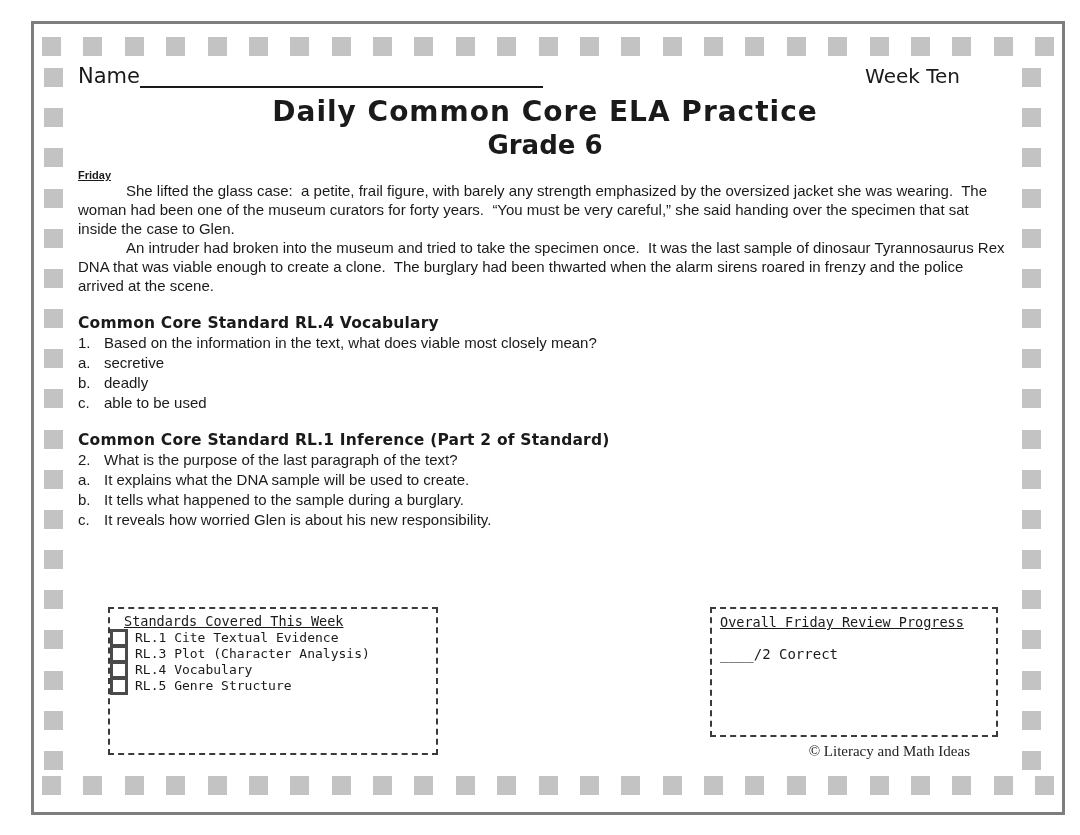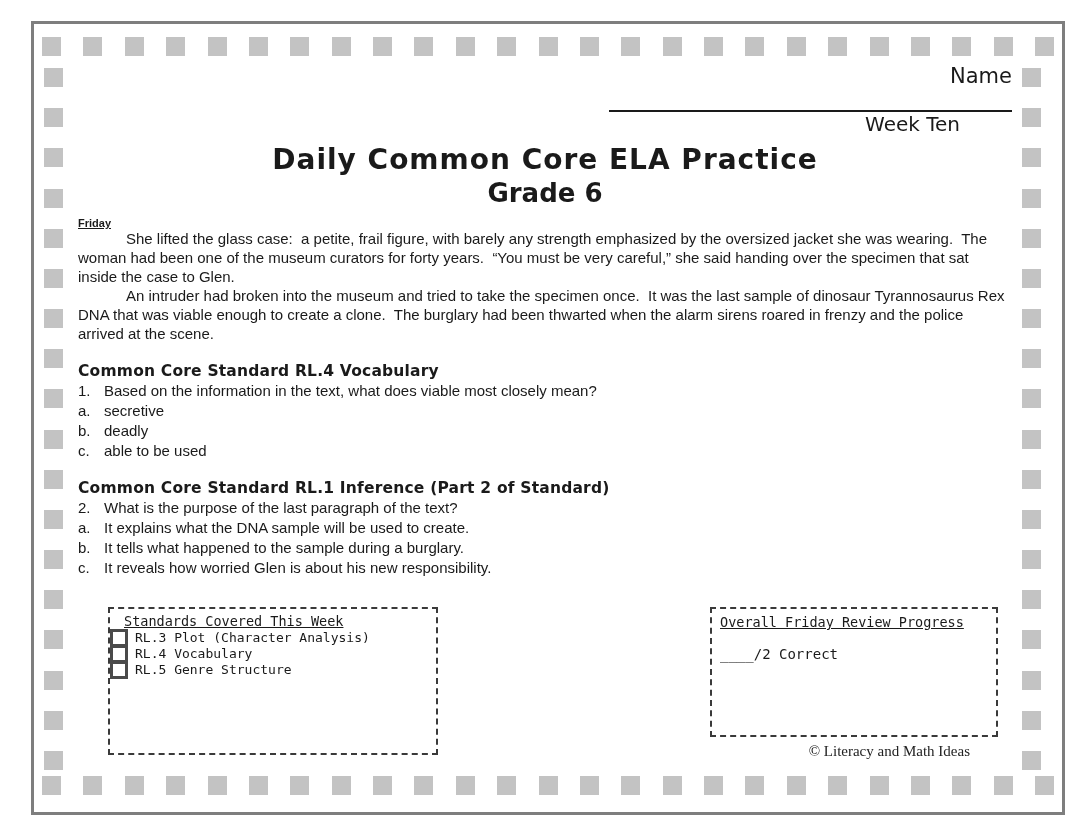--- a/index.html
+++ b/index.html
@@ -19,21 +19,21 @@
   .strip-bottom { left:8px; right:8px; bottom:17px; height:19px; }
   .strip-left   { top:44px; bottom:42px; left:10px;  width:19px; flex-direction:column; }
   .strip-right  { top:44px; bottom:42px; right:21px; width:19px; flex-direction:column; }
   .sq { width:19px; height:19px; background:#c3c3c3; flex:0 0 auto; }
 
   .content { position:absolute; left:44px; top:40px; width:934px; height:740px; }
 
   .hand { font-family:"DejaVu Sans", sans-serif; }
   .mono { font-family:"DejaVu Sans Mono", monospace; }
 
-  .name-row { display:flex; align-items:flex-end; font-size:21px;flex-direction:column; }
+  .name-row { display:flex; align-items:center; font-size:21px; }
   .name-line { display:inline-block; width:403px; height:1.15em; border-bottom:2px solid #1a1a1a; }
   .week { margin-left:auto; margin-right:52px; font-size:20px; }
 
   .title    { text-align:center; font-size:28px; font-weight:bold; letter-spacing:1px; margin-top:7px; }
   .subtitle { text-align:center; font-size:26px; font-weight:bold; margin-top:2px; }
 
   .friday { font-size:11px; font-weight:bold; text-decoration:underline; margin-top:9px; }
   .passage p { margin:0; font-size:15px; line-height:19px; text-indent:48px; white-space:pre-wrap; }
 
   .cc-heading { font-size:15.5px; font-weight:bold; margin-top:19px; letter-spacing:0.2px; }
@@ -199,20 +199,24 @@
       <span class="qletter">b.</span><span>It tells what happened to the sample during a burglary.</span>
     </div>
     <div class="choice">
       <span class="qletter">c.</span><span>It reveals how worried Glen is about his new responsibility.</span>
     </div>
 
     <div class="dashed-box standards-box mono">
       <div class="box-title">Standards Covered This Week</div>
       <div class="std-row">
         <span class="checkbox"></span>
+        <span class="std-label">RL.1 Cite Textual Evidence</span>
+      </div>
+      <div class="std-row">
+        <span class="checkbox"></span>
         <span class="std-label">RL.3 Plot (Character Analysis)</span>
       </div>
       <div class="std-row">
         <span class="checkbox"></span>
         <span class="std-label">RL.4 Vocabulary</span>
       </div>
       <div class="std-row">
         <span class="checkbox"></span>
         <span class="std-label">RL.5 Genre Structure</span>
       </div>

